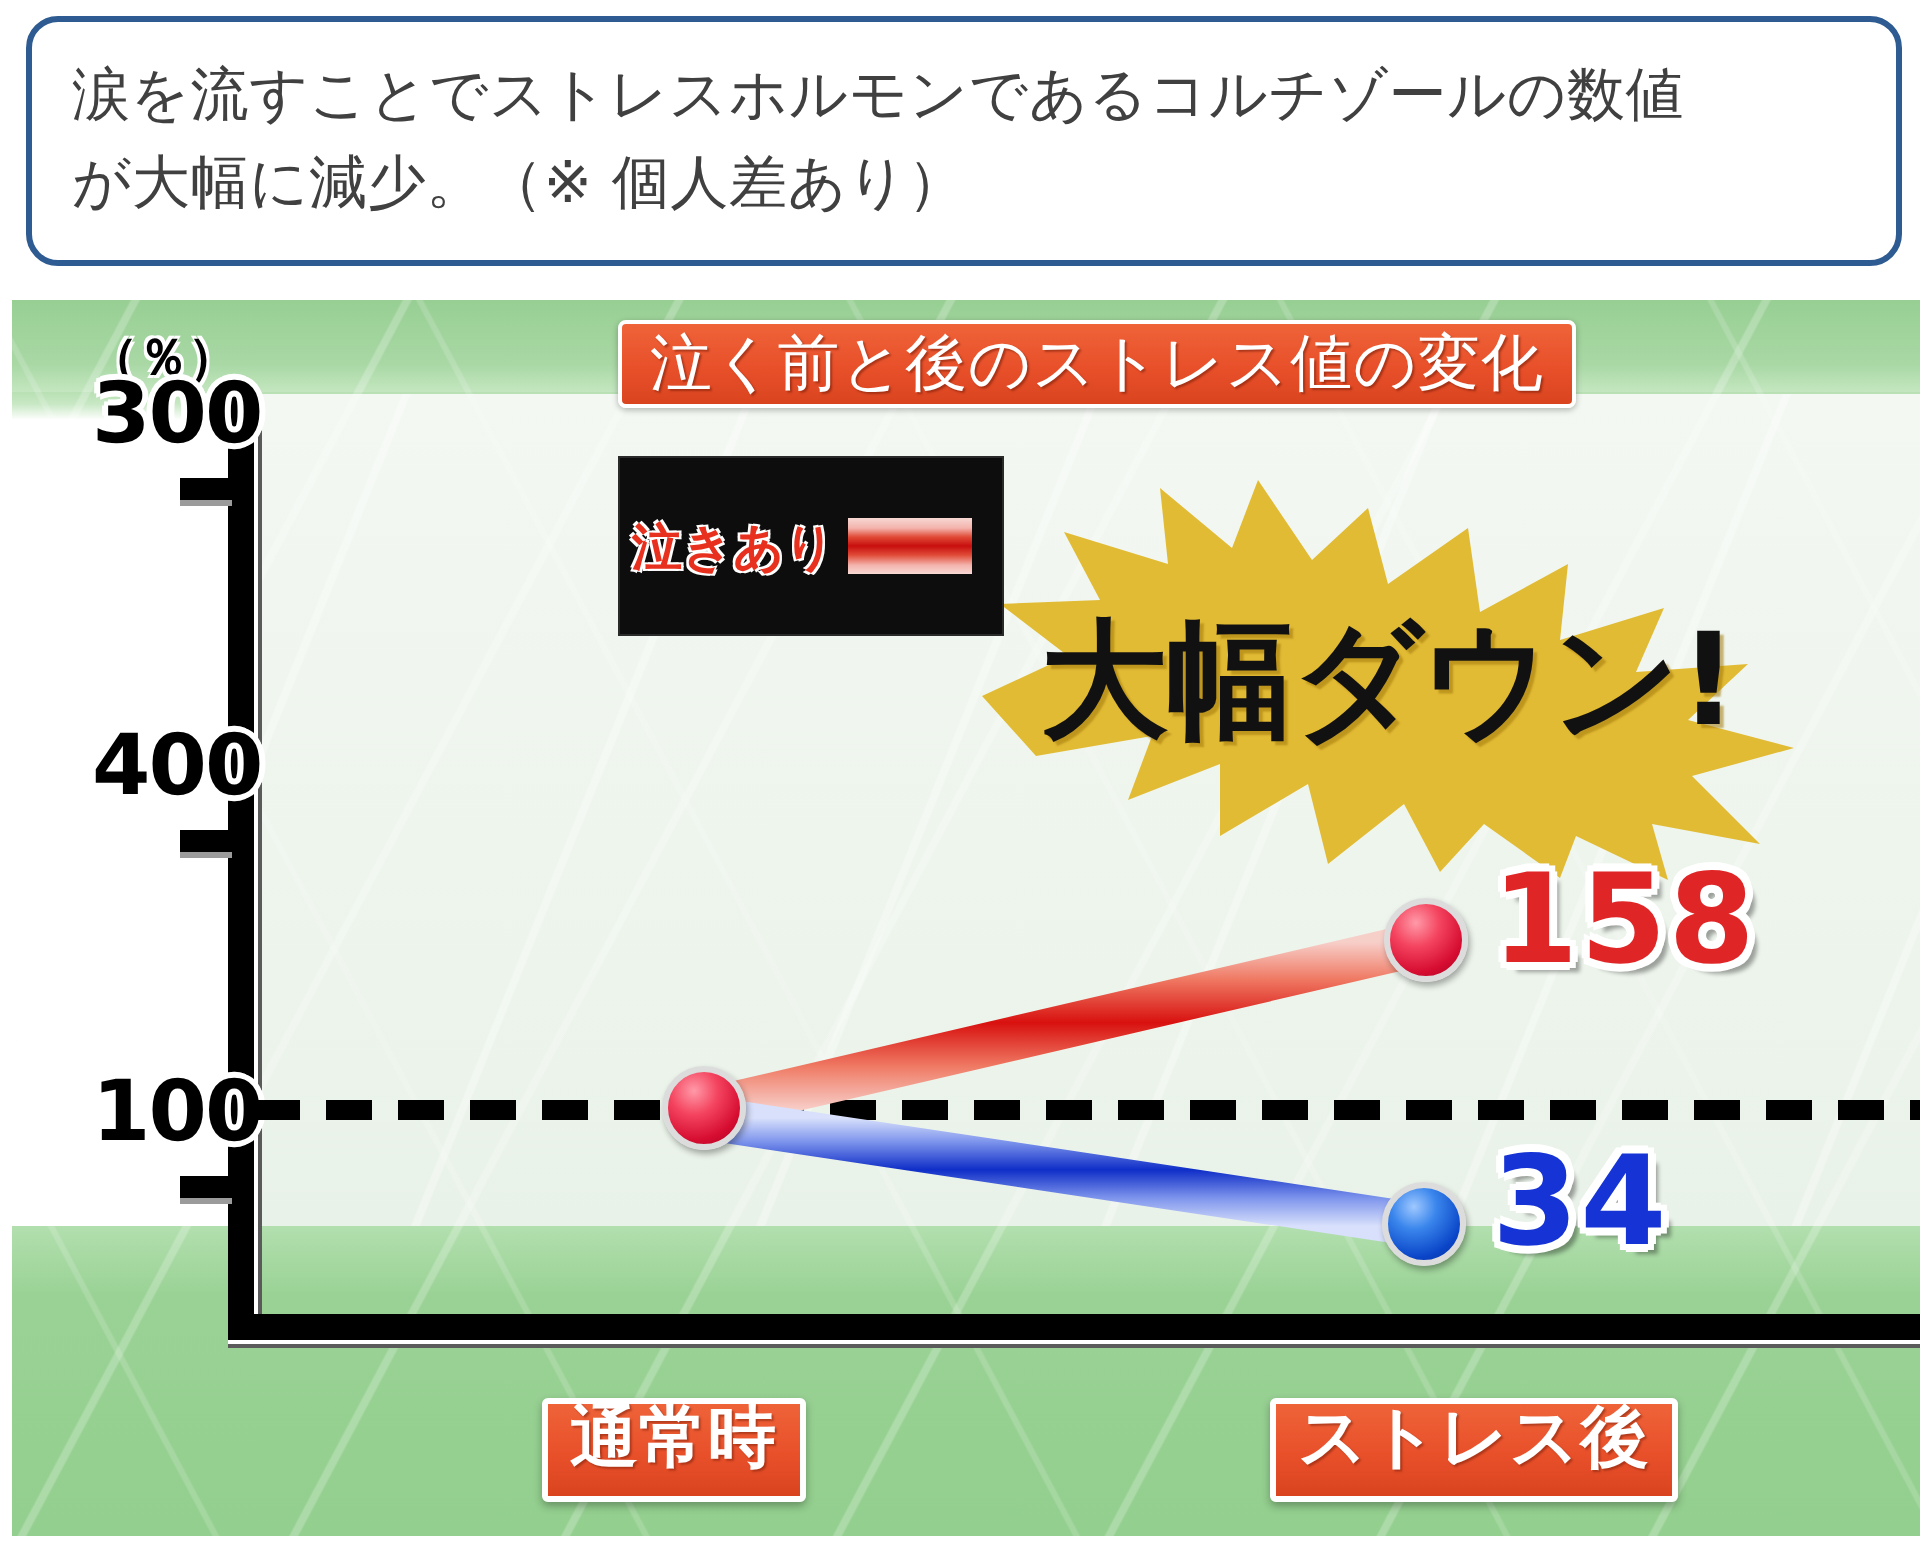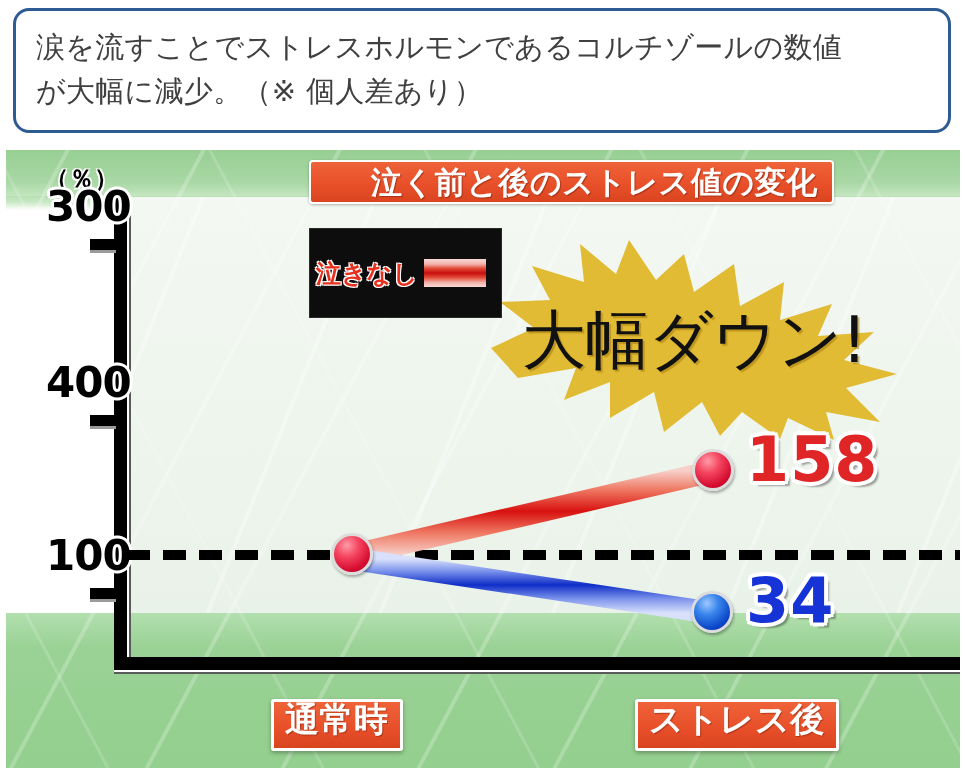--- a/index.html
+++ b/index.html
@@ -174,25 +174,24 @@
     background: linear-gradient(180deg,#ef6339 0%, #e8502a 55%, #d9441f 100%);
     border: 2px solid #ffffff;
     border-radius: 4px;
     display: flex;
     align-items: center;
     box-shadow: 0 1px 3px rgba(0,0,0,0.28);
   }
   #chart-title span {
     color: #ffffff;
     font-size: 31px;
-    font-weight: 700;
+    font-weight: 400;
     letter-spacing: 0.5px;
     line-height: 1;
     text-shadow: 1px 1px 1px rgba(120,30,10,.55);
-    margin-left: 46px;
   }
 
   
   #legend {
     position: absolute;
     left: 303px;
     top: 78px;
     width: 193px;
     height: 90px;
     background: #0d0d0d;
@@ -241,21 +240,21 @@
     left: 482px;
     top: 90px;
     width: 412px;
     height: 200px;
   }
   #burst-text {
     position: absolute;
     left: 0; top: 0; width: 412px; height: 200px;
     display: flex; align-items: center; justify-content: center;
     font-size: 64px;
-    font-weight: 400;
+    font-weight: 700;
     color: #111111;
     letter-spacing: -1px;
     text-shadow: 2px 2px 1px rgba(160,120,10,.55);
     white-space: nowrap;
   }
 
   
   #dashed-100 {
     position: absolute;
     left: 121px;
@@ -382,21 +381,21 @@
           3,108 46,88 12,62 62,60 44,26 96,42 92,4 128,34 141,0 168,40 196,14 206,52
           246,24 252,66 296,42 292,80 344,64 330,96 386,92 356,120 409,134 358,148
           392,182 338,172 346,200 300,178 292,199 254,172 232,196 214,162 176,192
           166,152 122,178 122,142 76,160 88,128 30,138"></polygon>
       </svg>
       <div id="burst-text">大幅ダウン!</div>
     </div>
 
     <div id="legend">
       <div class="legend-row">
-        <span class="legend-label red">泣きなし</span>
+        <span class="legend-label red">泣きあり</span>
         <span class="legend-swatch red"></span>
       </div>
     </div>
 
     <svg id="series-svg" viewBox="0 0 954 618">
       <defs>
         <linearGradient id="redStroke" x1="0" y1="0" x2="0" y2="1">
           <stop offset="0%" stop-color="#f7cfc9"></stop>
           <stop offset="22%" stop-color="#ef7a64"></stop>
           <stop offset="48%" stop-color="#d8110f"></stop>

